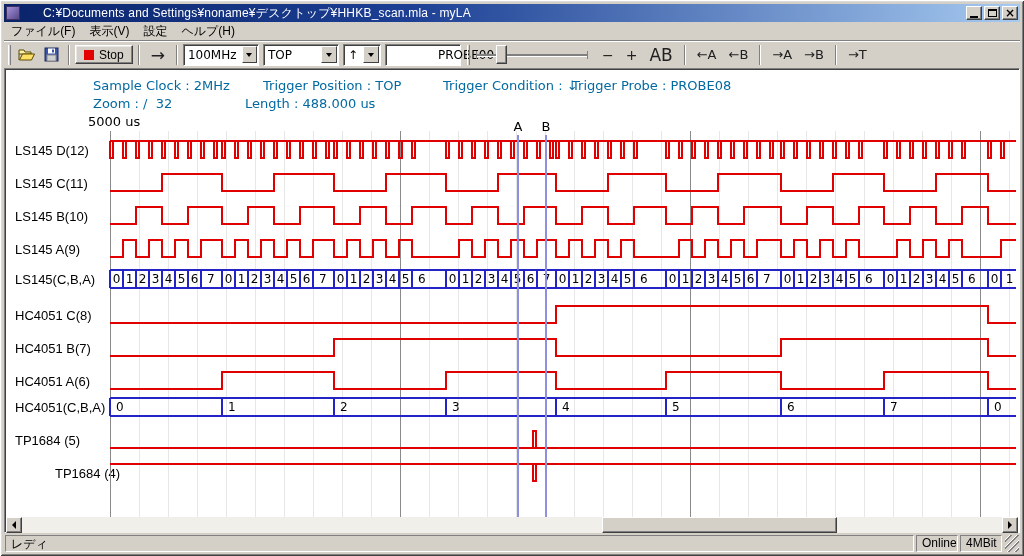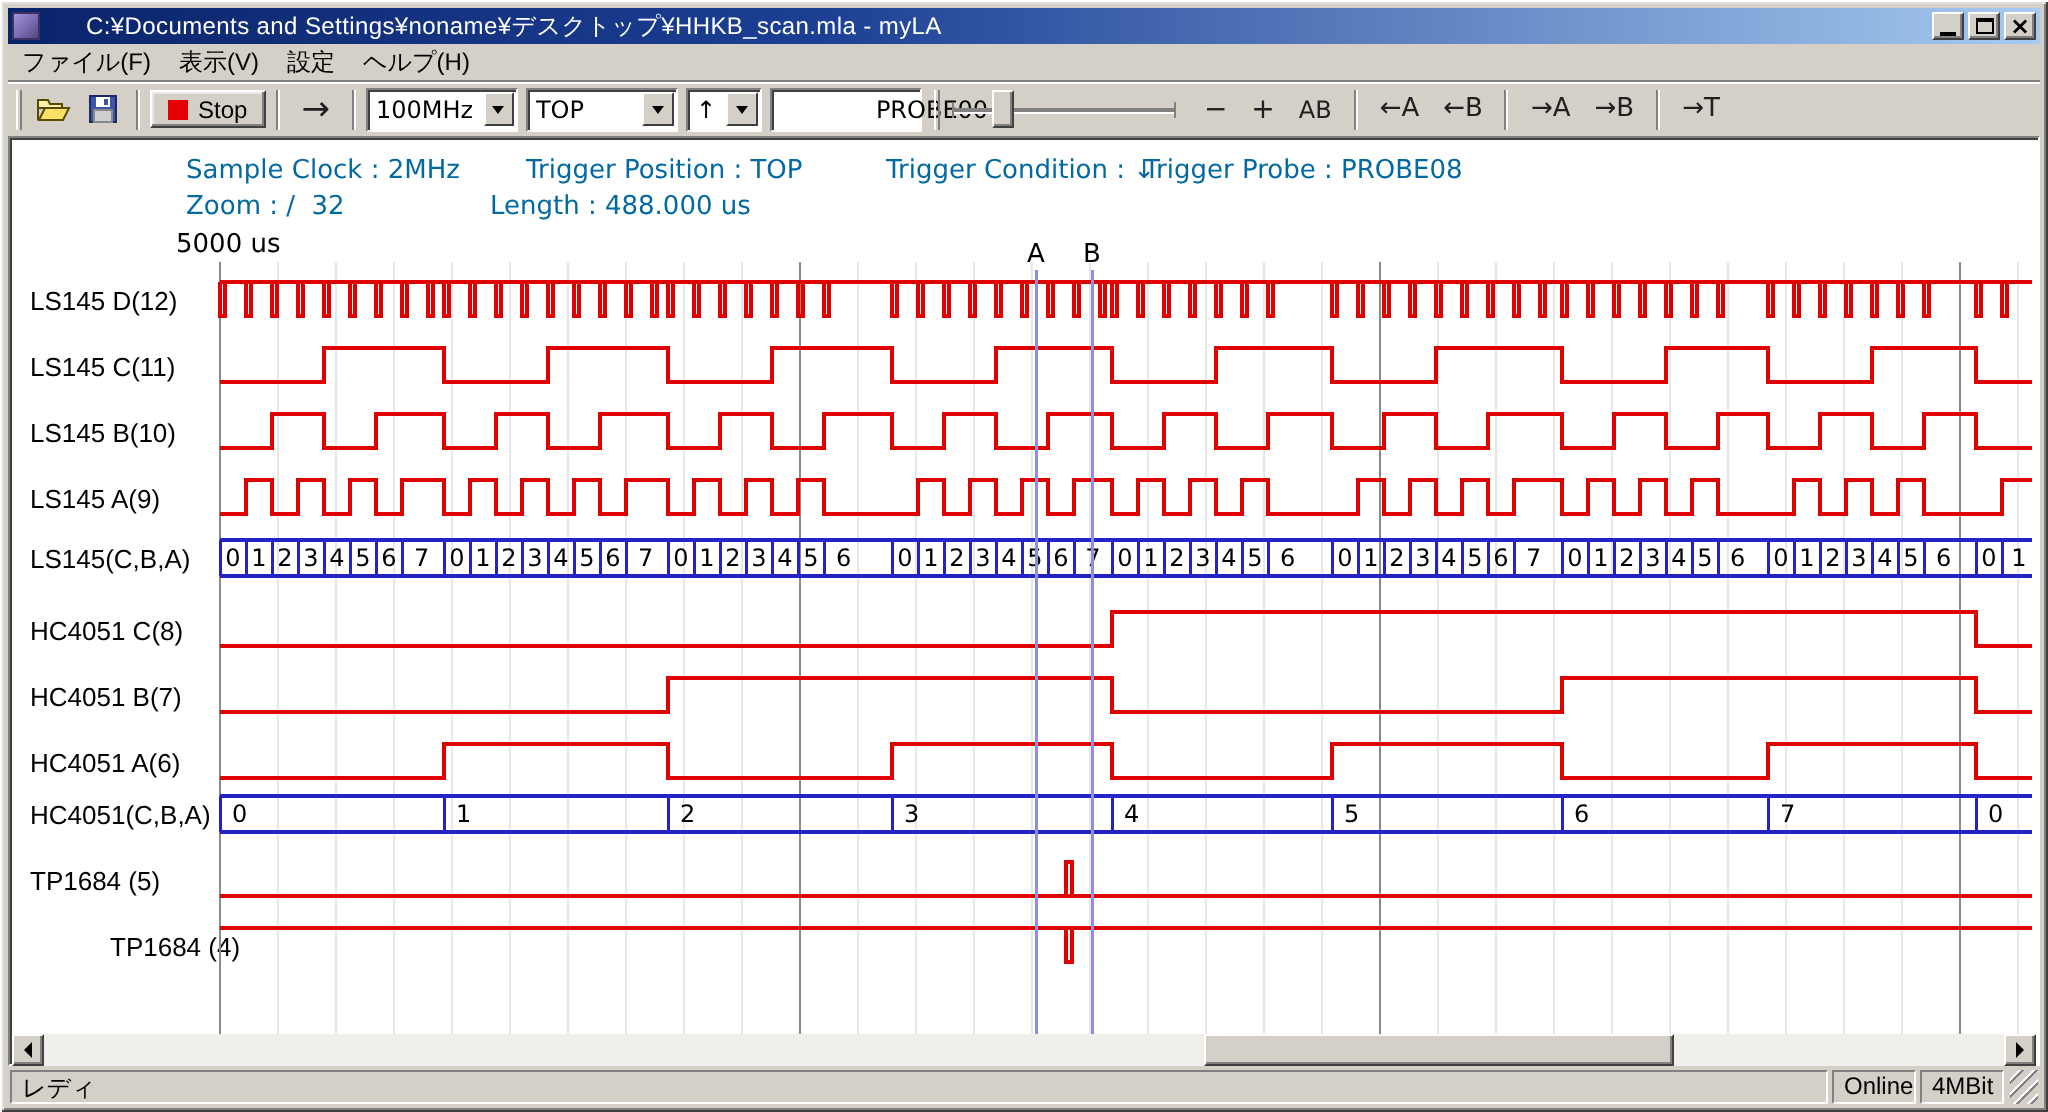--- a/index.html
+++ b/index.html
@@ -152,21 +152,21 @@
           <span class="caret"></span>
         </span>
     </div>
     <div class="grip"></div>
     <div class="slider">
       <div class="slider-track"></div>
       <div class="slider-thumb"></div>
     </div>
     <div class="flat-btn">−</div>
     <div class="flat-btn">+</div>
-    <div class="flat-btn" style="font-size:12px;">AB</div>
+    <div class="flat-btn" style="font-size:17px;">AB</div>
     <div class="tsep"></div>
     <div class="flat-btn" style="font-size:13px;">←A</div>
     <div class="flat-btn" style="font-size:13px;">←B</div>
     <div class="tsep"></div>
     <div class="flat-btn" style="font-size:13px;">→A</div>
     <div class="flat-btn" style="font-size:13px;">→B</div>
     <div class="tsep"></div>
     <div class="flat-btn" style="font-size:13px;">→T</div>
   </div>
 

